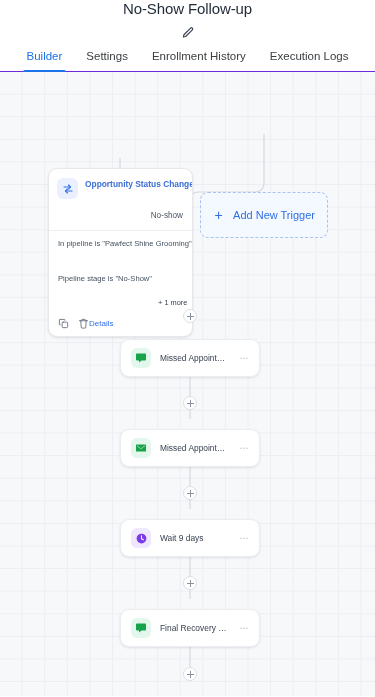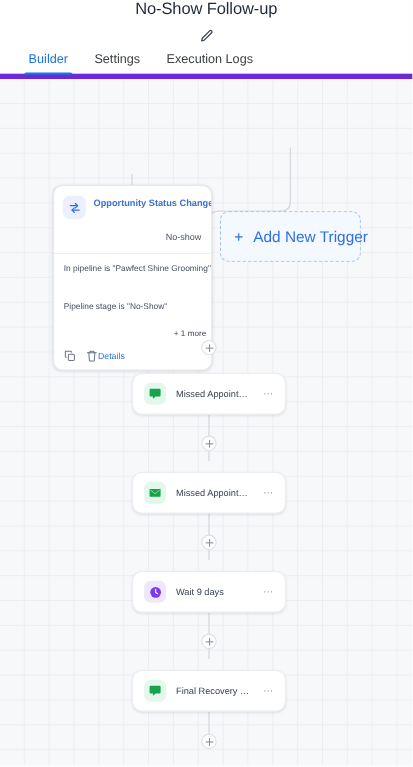--- a/index.html
+++ b/index.html
@@ -43,21 +43,22 @@
     color: #374151;
   }
 
   
   .tabbar {
     height: 32px;
     display: flex;
     align-items: stretch;
     padding: 0 14px;
     background: #ffffff;
-    border-bottom: 5px solid #6d28d9;
+    border-bottom: 1px solid #6d28d9;
+    justify-content: center;
   }
   .tab {
     display: flex;
     align-items: center;
     padding: 0 12px;
     font-size: 11.5px;
     color: #3c4043;
     position: relative;
     cursor: pointer;
     white-space: nowrap;
@@ -212,21 +213,21 @@
     font-size: 14px;
     color: #2f6fe4;
     line-height: 1;
     font-weight: 400;
     display: inline-flex;
     align-items: center;
     justify-content: center;
     width: 14px;
   }
   .add-trigger-label {
-    font-size: 14px;
+    font-size: 11px;
     color: #2f6fe4;
     font-weight: 500;
     white-space: nowrap;
   }
 
   
   .node {
     position: absolute;
     left: 120px;
     width: 140px;
@@ -307,20 +308,23 @@
     </svg>
   </span>
 </div>
 
 <div class="tabbar">
   <div class="tab active">
     <span>Builder</span>
   </div>
   <div class="tab">
     <span>Settings</span>
+  </div>
+  <div class="tab">
+    <span>Enrollment History</span>
   </div>
   <div class="tab">
     <span>Execution Logs</span>
   </div>
 </div>
 
 <div class="canvas">
 
   <svg class="layer svg-layer" width="375" height="624" viewBox="0 0 375 624">
     <g fill="none" stroke="#d5d9e0" stroke-width="1.2">

